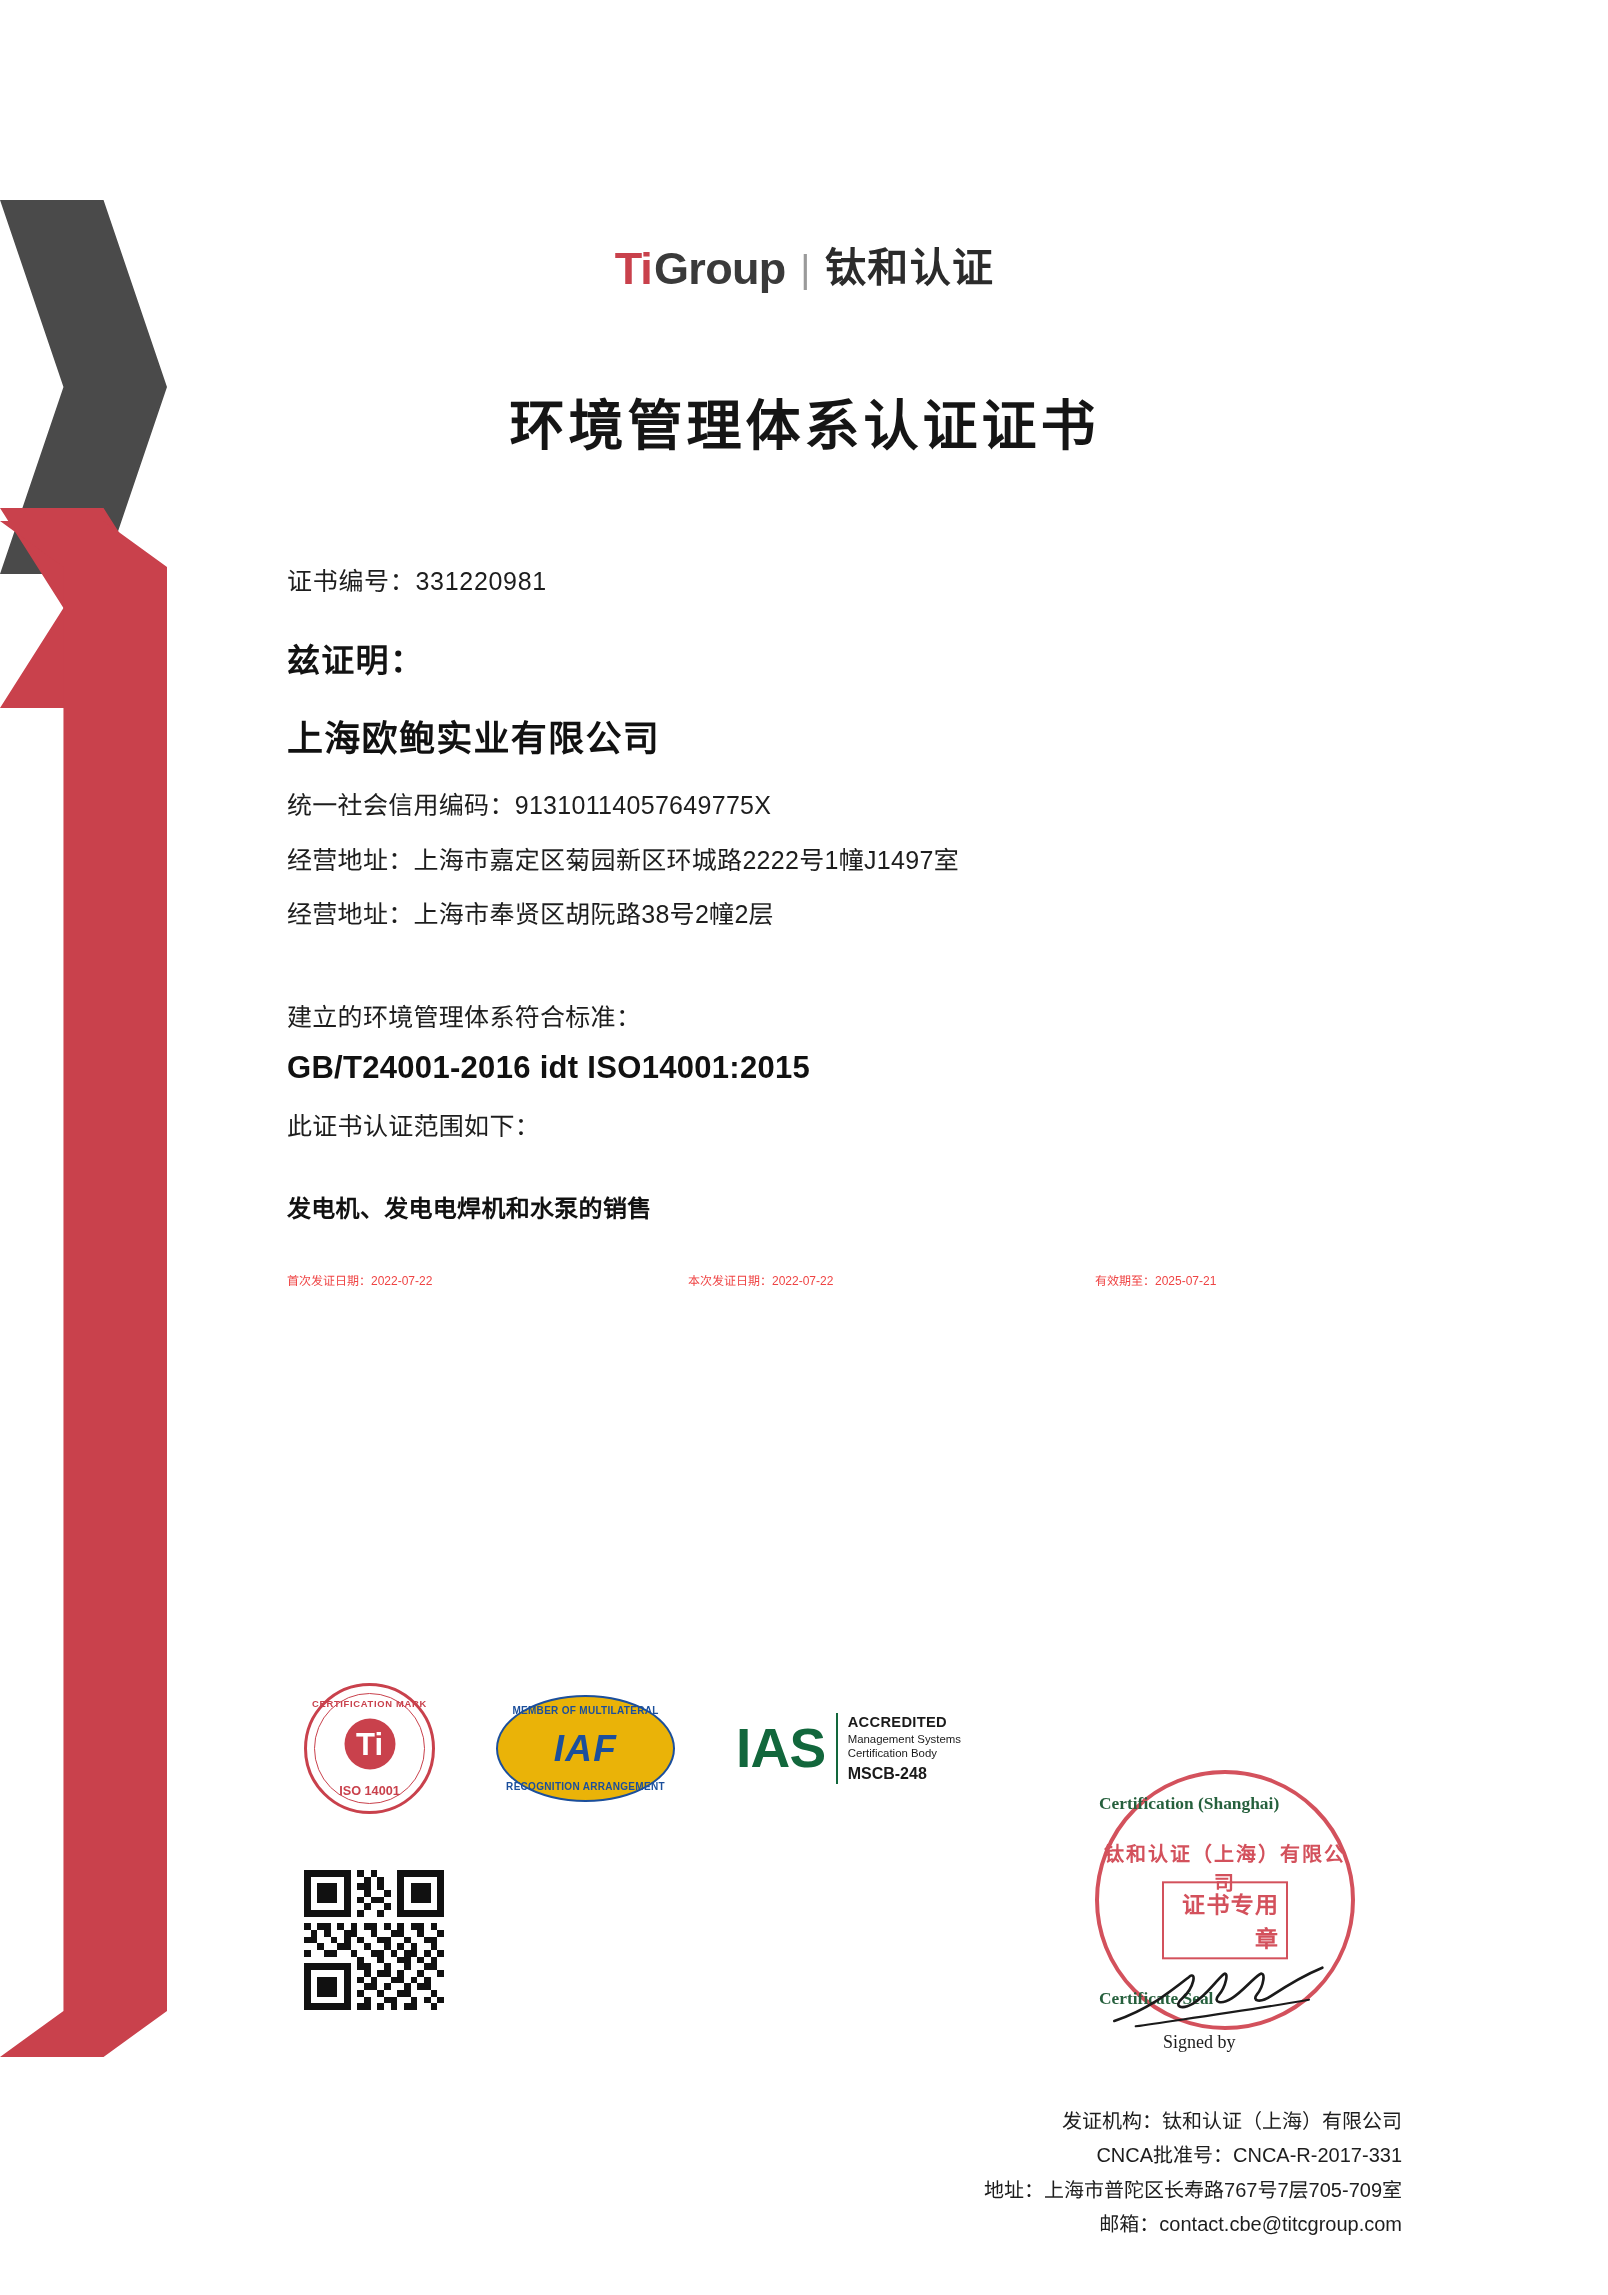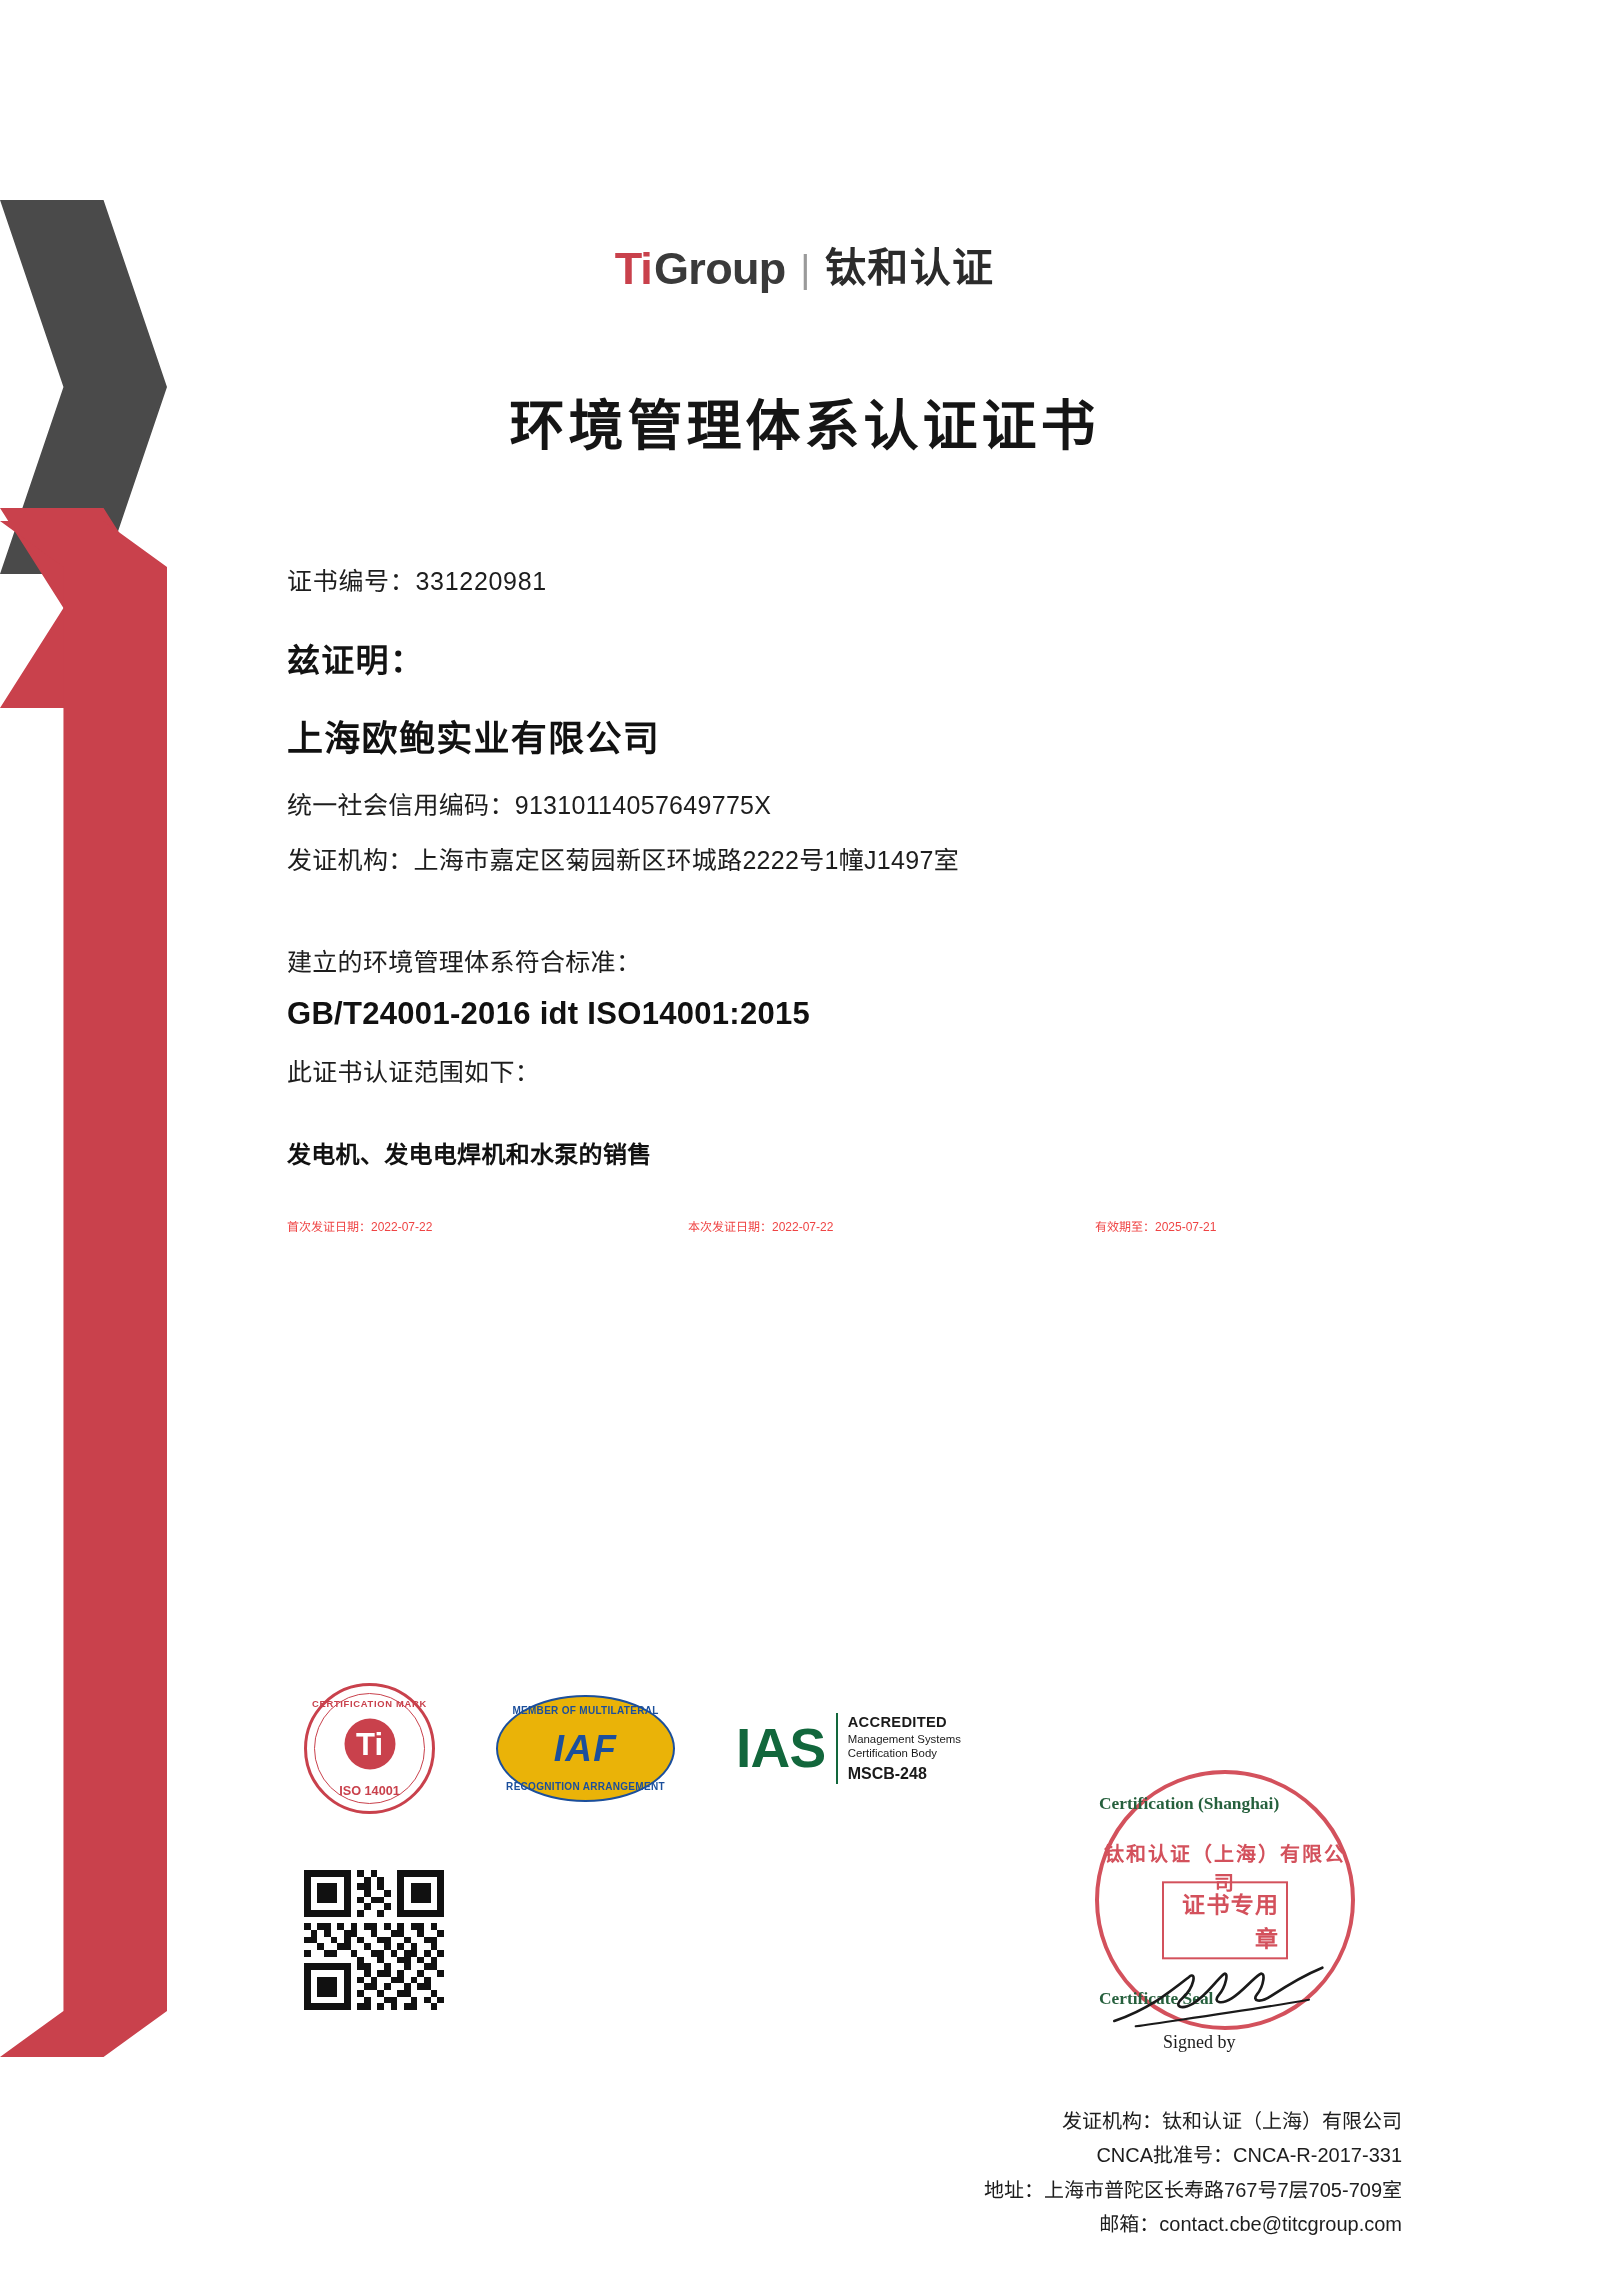--- a/index.html
+++ b/index.html
@@ -416,21 +416,22 @@
     <span class="logo-cn">钛和认证</span>
   </div>
 
   <div class="cert-title">环境管理体系认证证书</div>
 
   <div class="body-block">
     <div class="cert-no">证书编号：331220981</div>
     <div class="hereby">兹证明：</div>
     <div class="company">上海欧鲍实业有限公司</div>
     <div class="info-line">统一社会信用编码：91310114057649775X</div>
-    <div class="info-line">发证机构：上海市嘉定区菊园新区环城路2222号1幢J1497室</div>
+    <div class="info-line">经营地址：上海市嘉定区菊园新区环城路2222号1幢J1497室</div>
+    <div class="info-line">经营地址：上海市奉贤区胡阮路38号2幢2层</div>
 
     <div class="spacer-lg"></div>
 
     <div class="std-lead">建立的环境管理体系符合标准：</div>
     <div class="std-code">GB/T24001-2016 idt ISO14001:2015</div>
     <div class="scope-lead">此证书认证范围如下：</div>
     <div class="scope-text">发电机、发电电焊机和水泵的销售</div>
 
     <div class="dates-row">
       <div class="date-item first">首次发证日期：2022-07-22</div>

